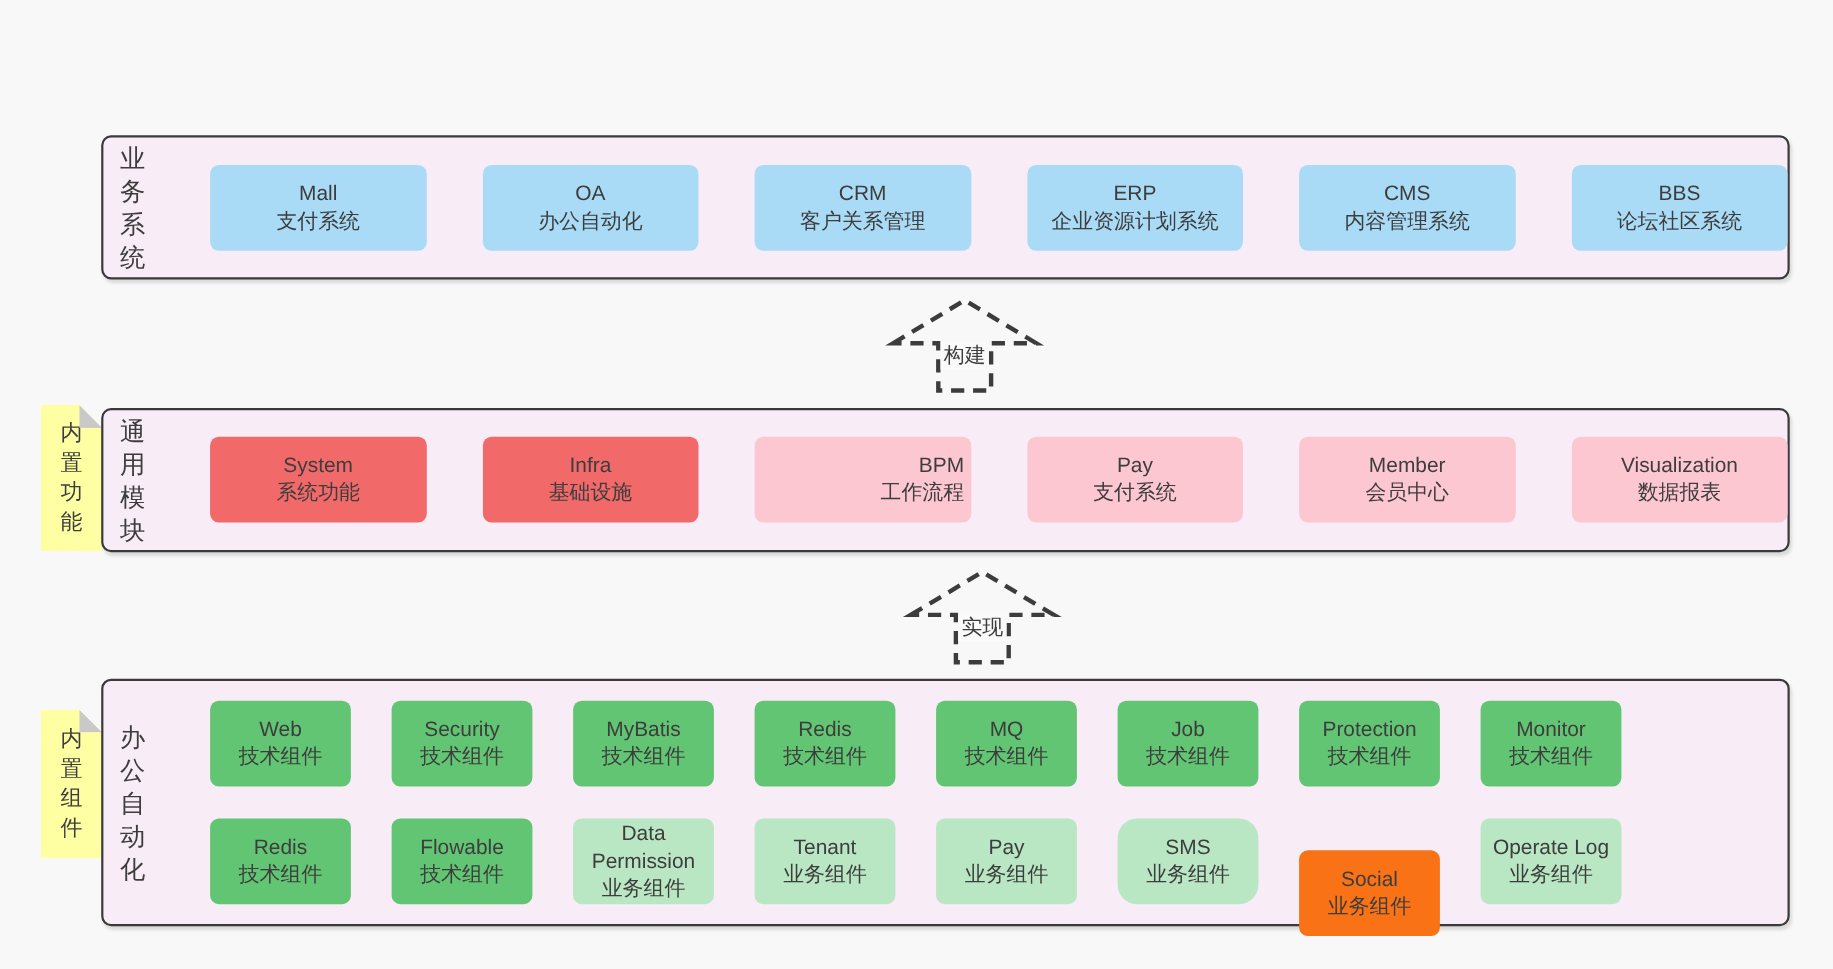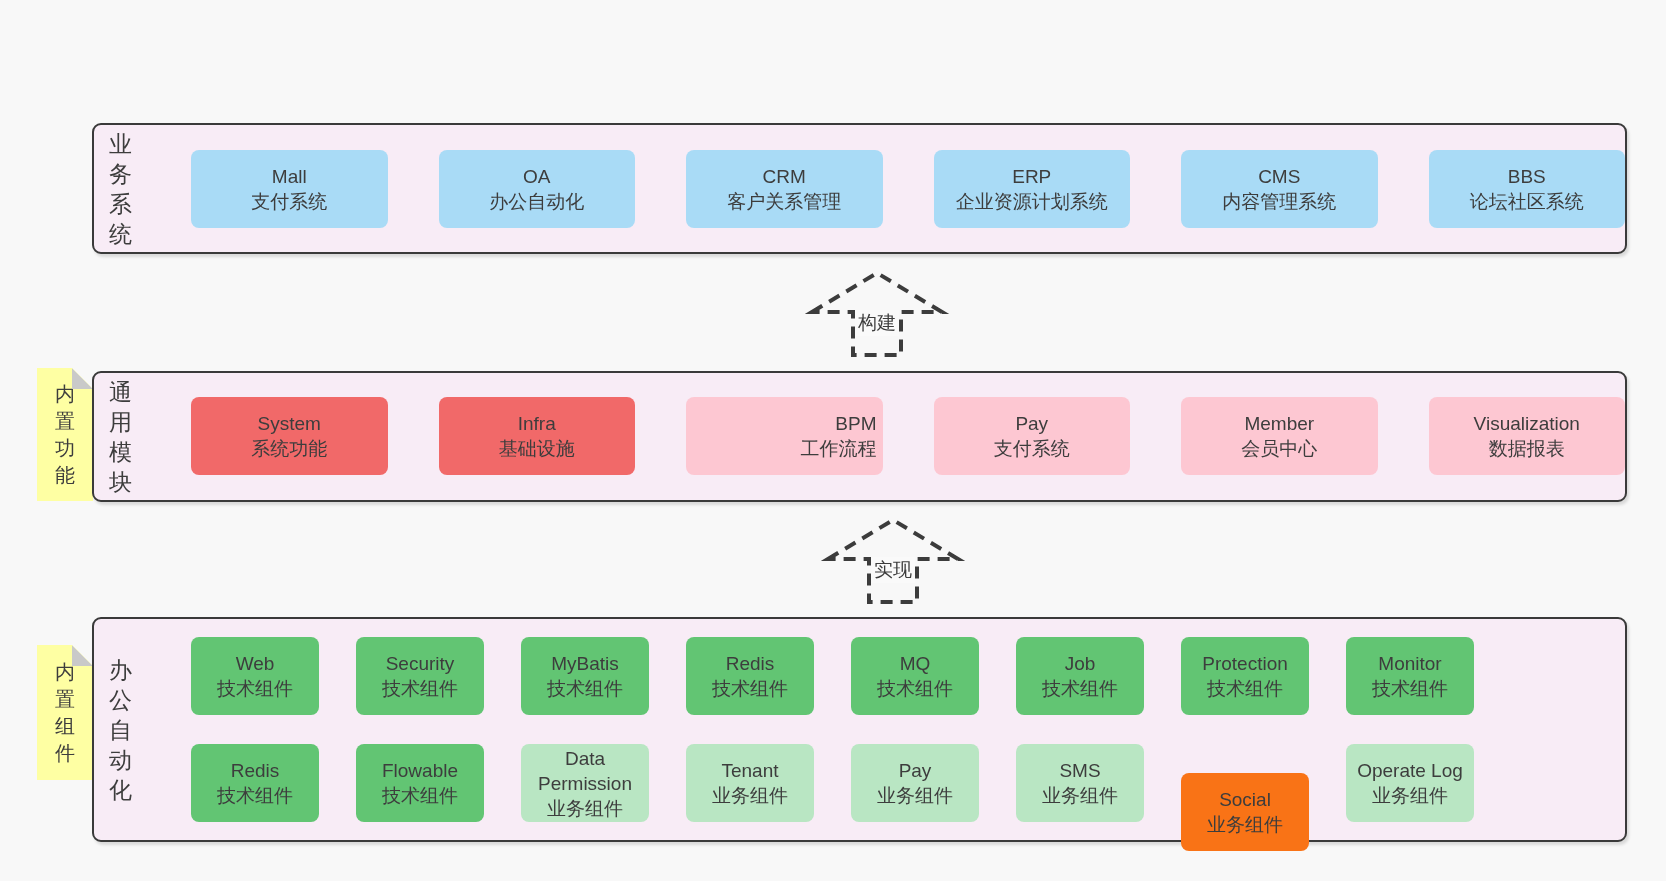--- a/index.html
+++ b/index.html
@@ -213,21 +213,21 @@
             <div class="box-desc">业务组件</div>
           </div>
           <div class="box" style="background: rgb(185, 230, 195);">
             <div class="box-name">Tenant</div>
             <div class="box-desc">业务组件</div>
           </div>
           <div class="box" style="background: rgb(185, 230, 195);">
             <div class="box-name">Pay</div>
             <div class="box-desc">业务组件</div>
           </div>
-          <div class="box" style="background: rgb(185, 230, 195);">
+          <div class="box" style="background: rgb(185, 230, 195); border-radius: 18px;">
             <div class="box-name">SMS</div>
             <div class="box-desc">业务组件</div>
           </div>
           <div class="box" style="background: #f97316; margin-top: 29px;">
             <div class="box-name">Social</div>
             <div class="box-desc">业务组件</div>
           </div>
           <div class="box" style="background: rgb(185, 230, 195);">
             <div class="box-name">Operate Log</div>
             <div class="box-desc">业务组件</div>

